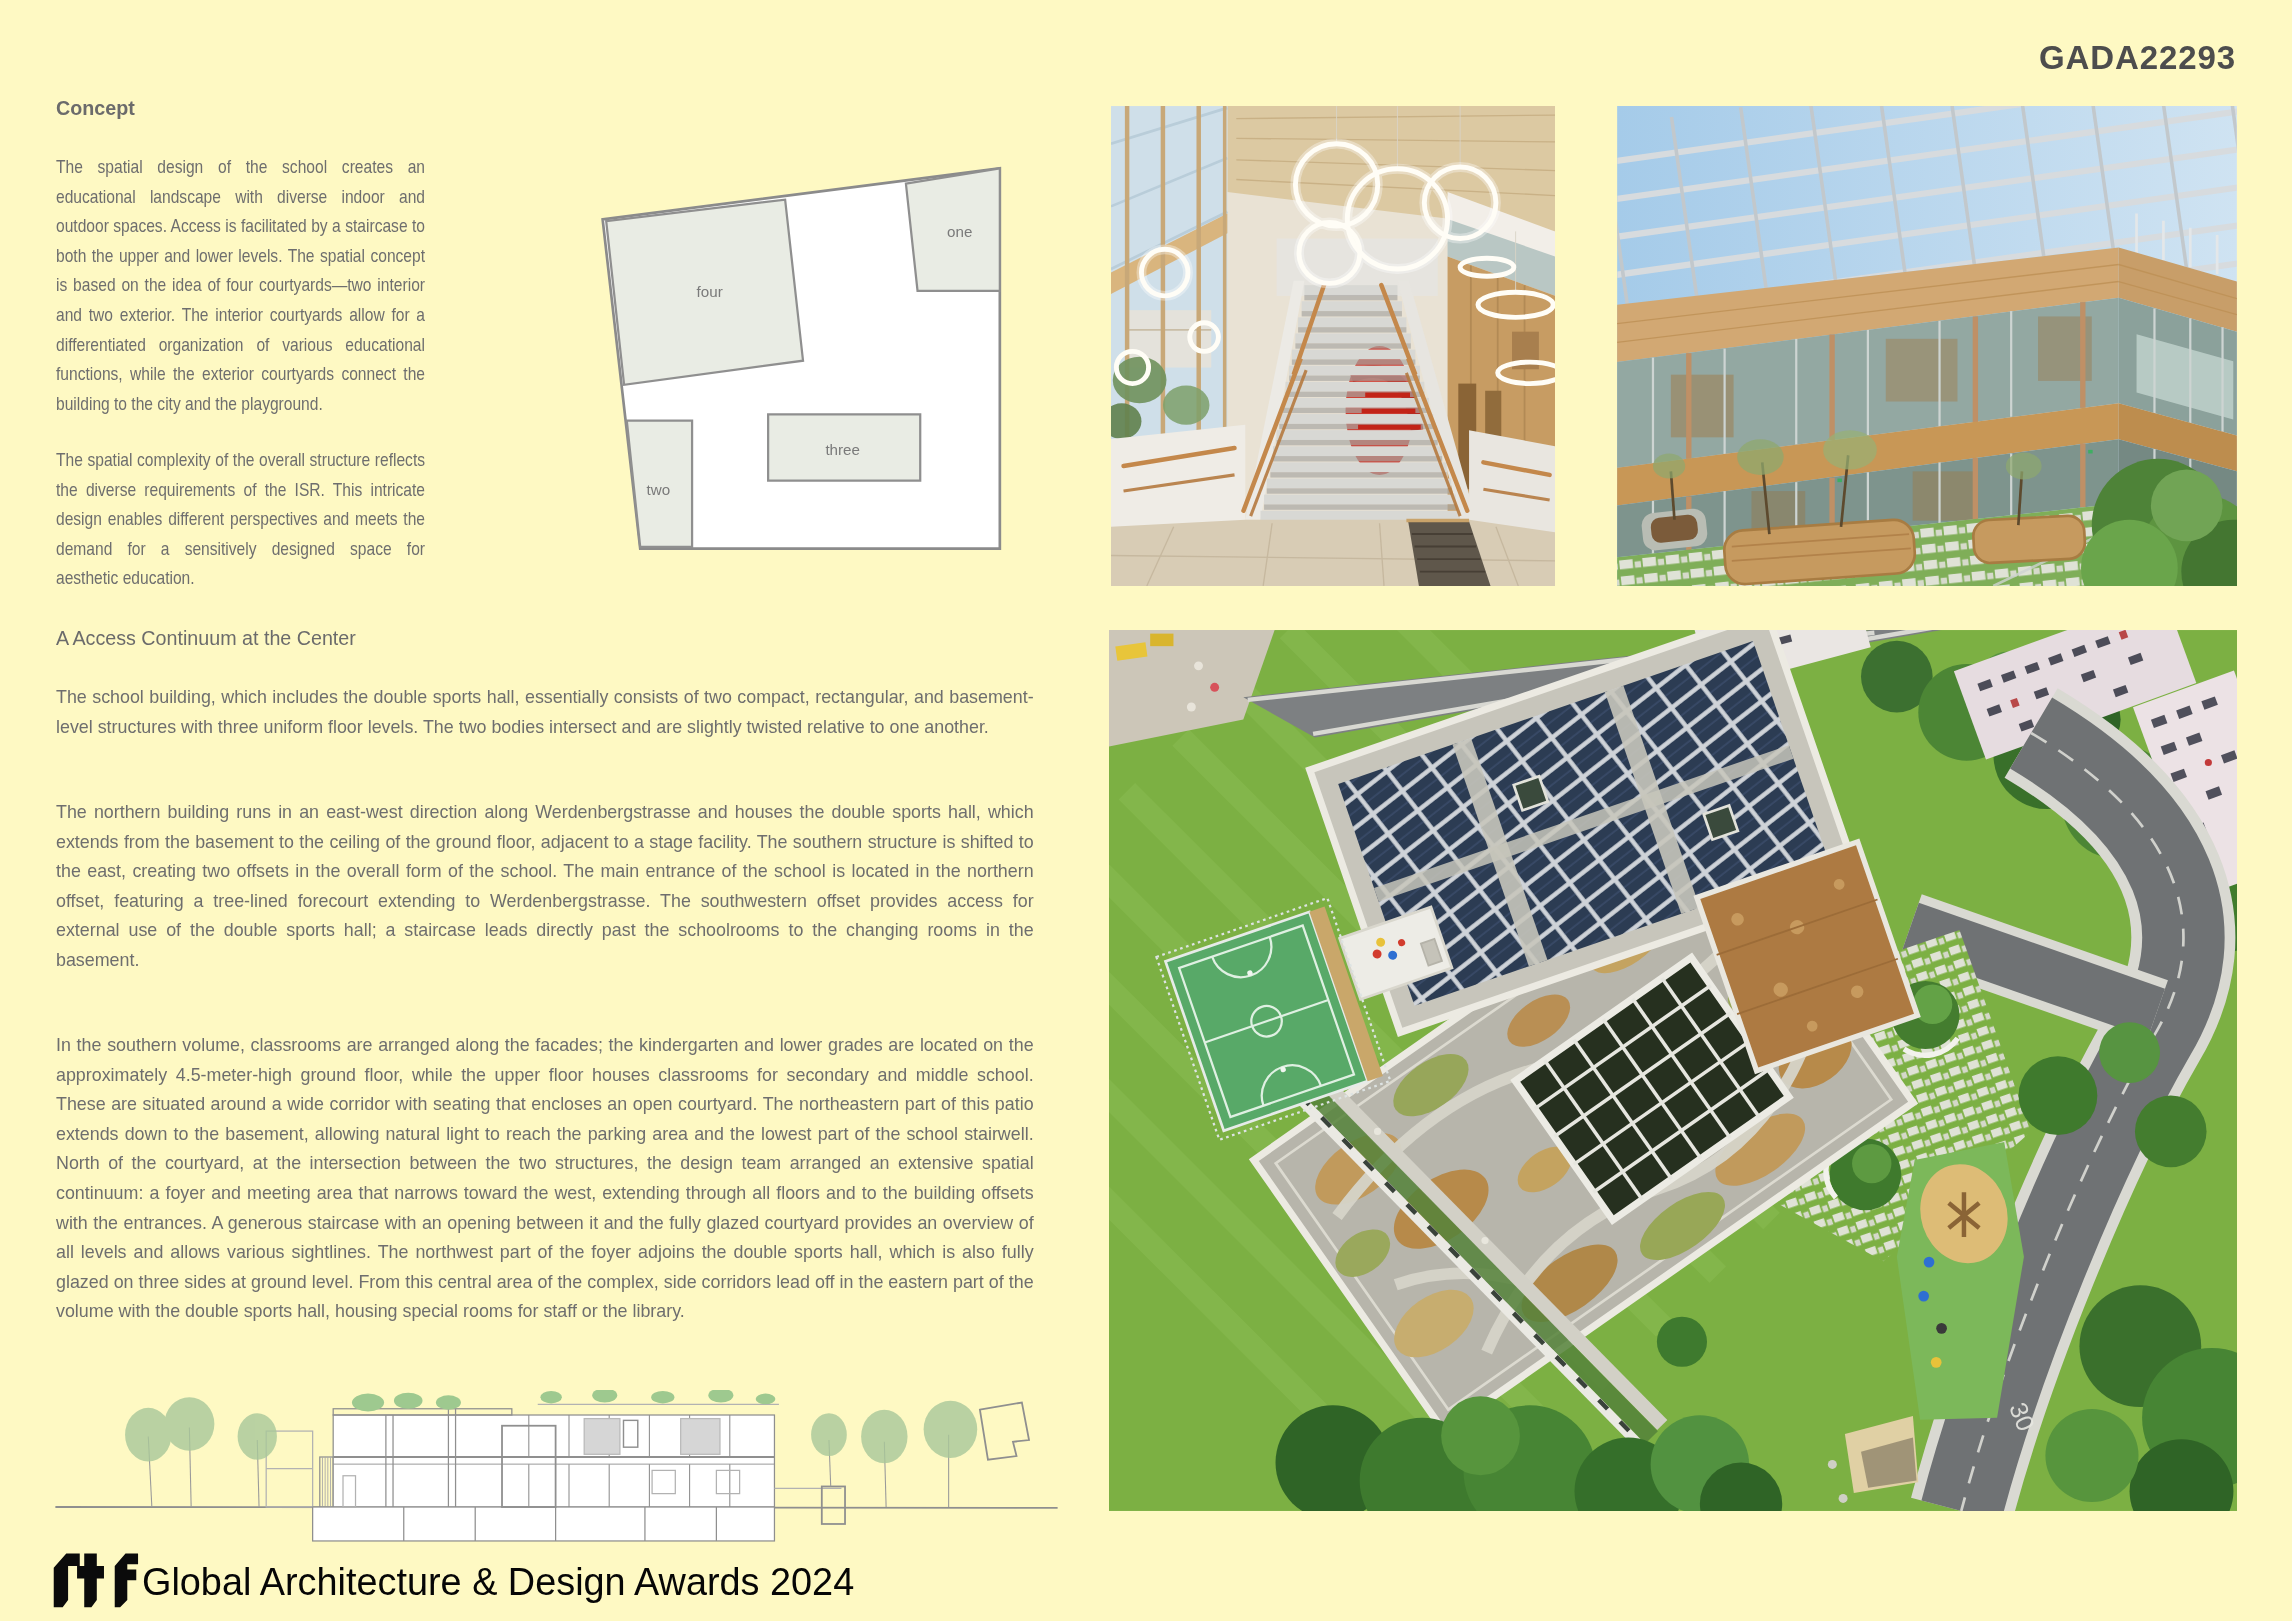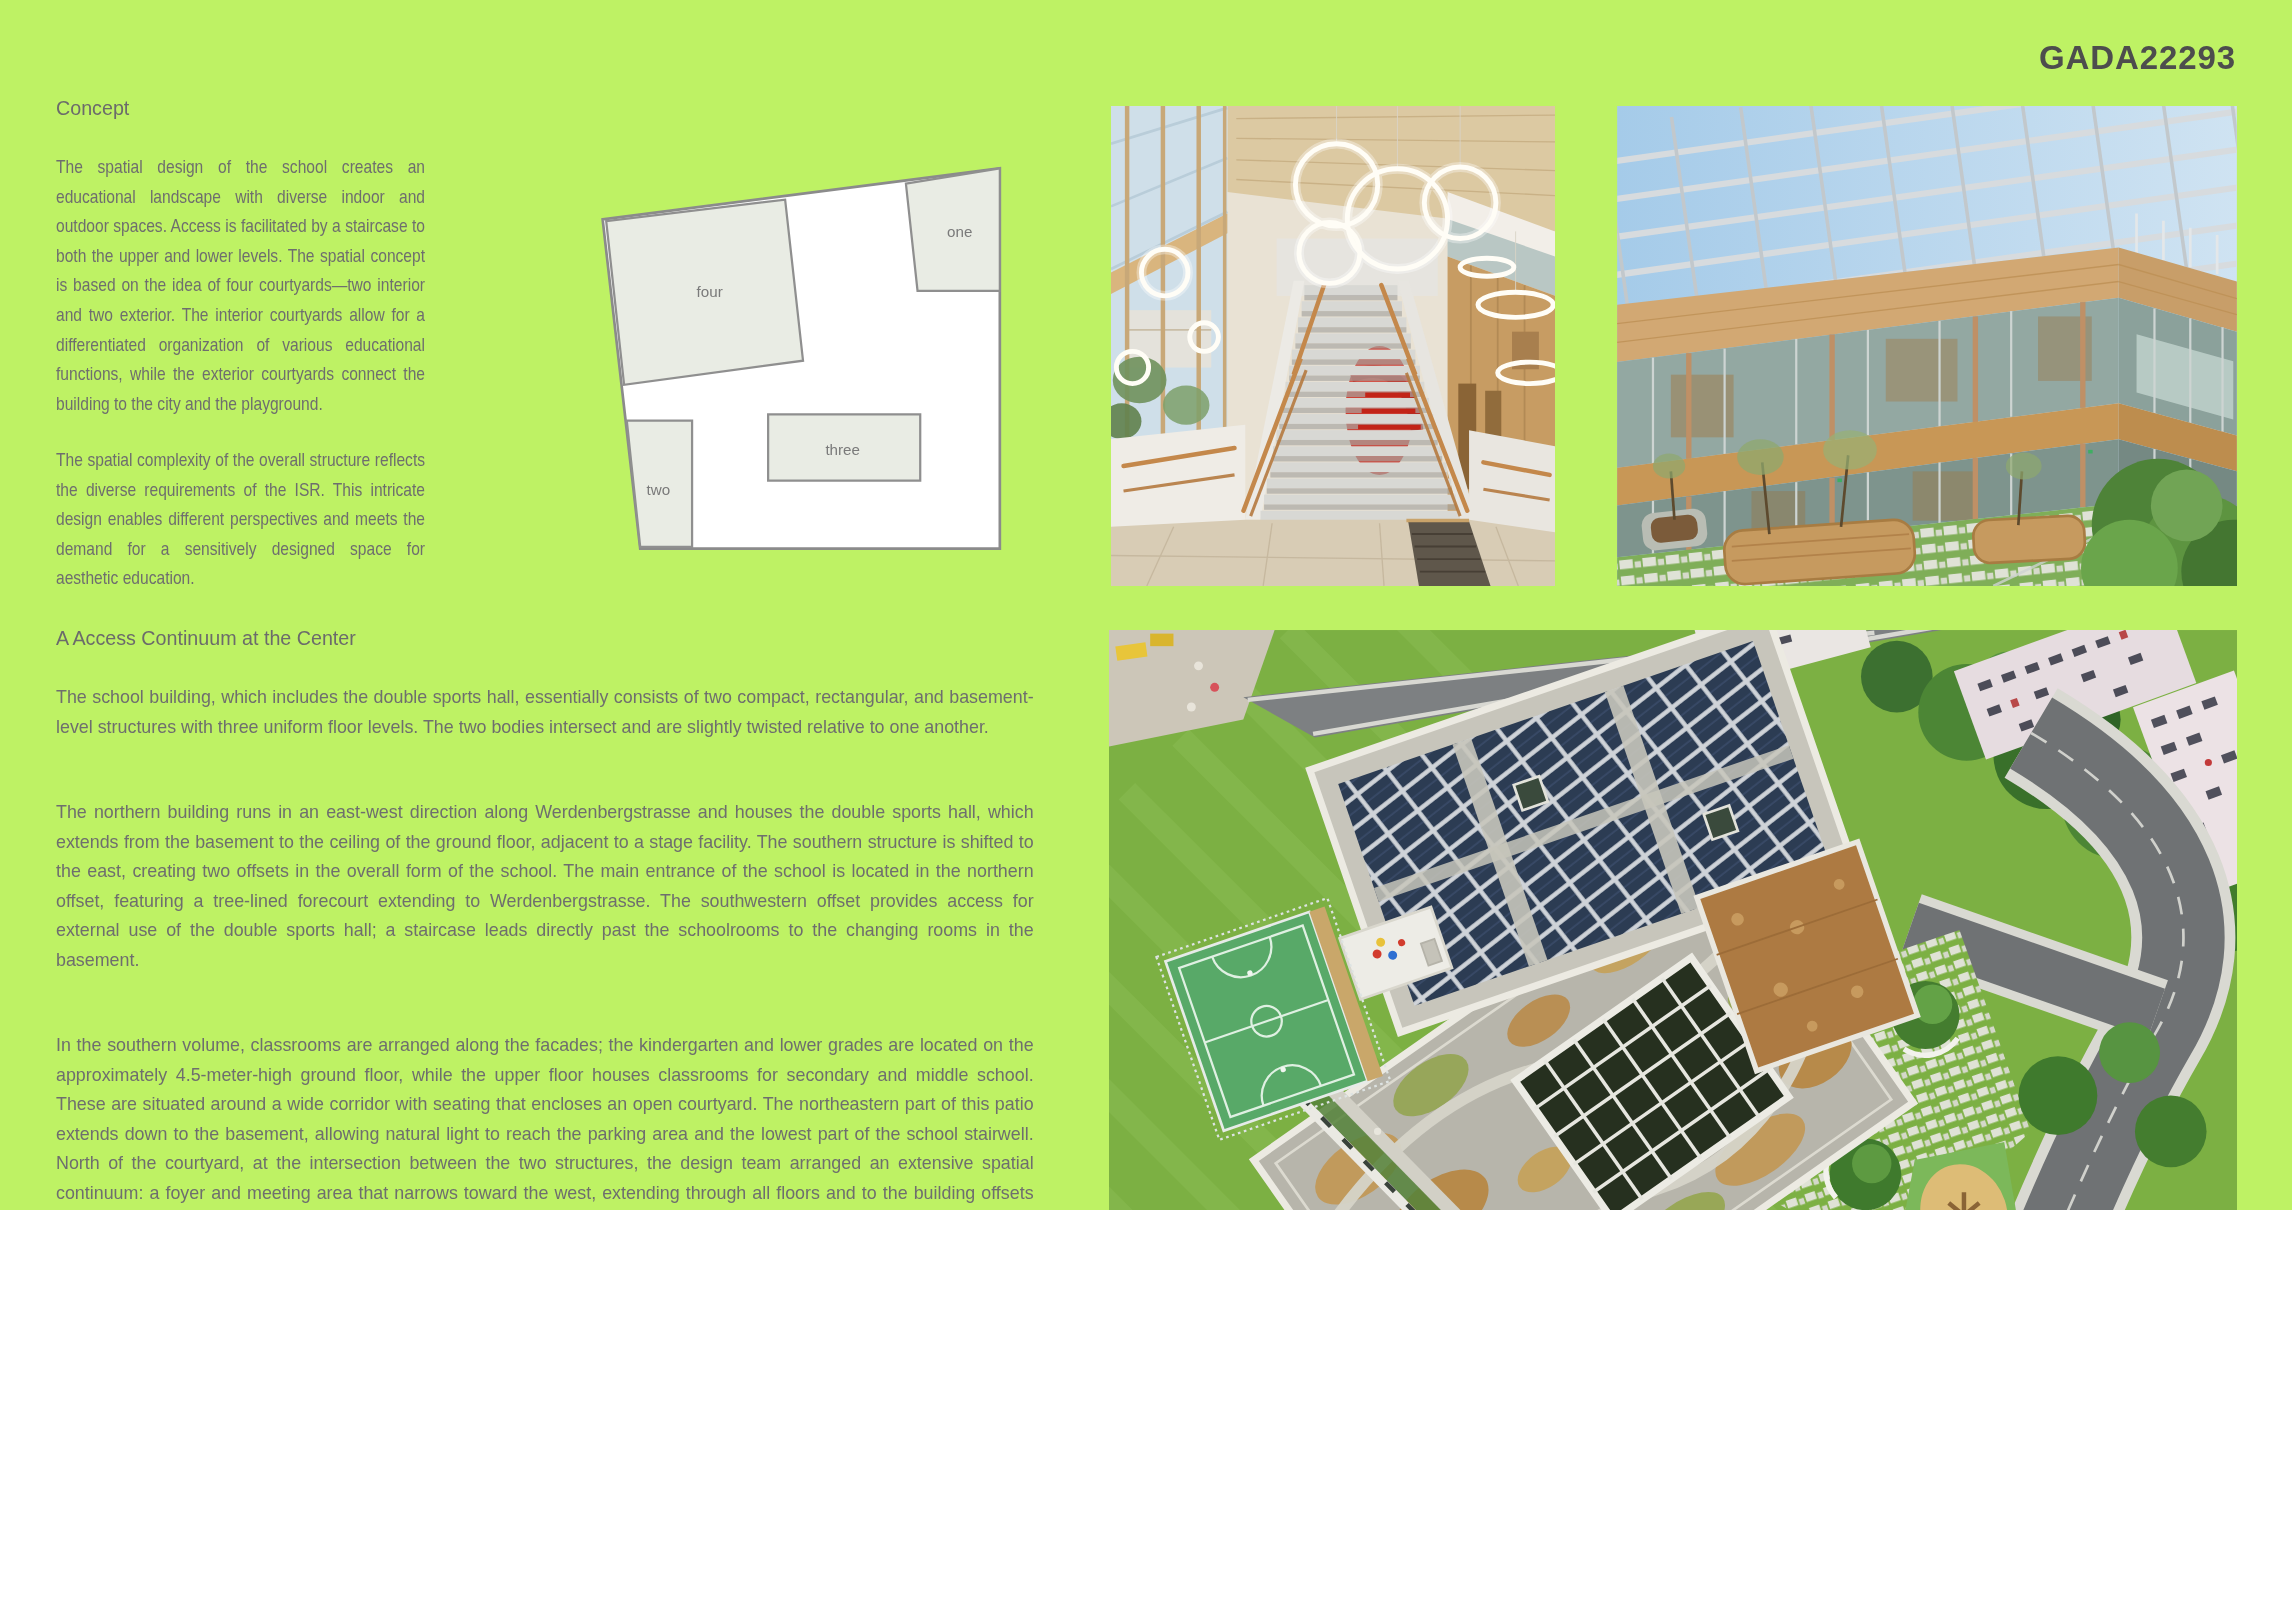--- a/index.html
+++ b/index.html
@@ -1,16 +1,16 @@
 <!DOCTYPE html>
 <html style="font-size:14.3px"><head>
 <meta charset="utf-8">
 <style>
   html,body{margin:0;padding:0;background:#ffffff;}
-  #board{position:relative;width:2293px;height:1210px;background:#bef264;overflow:hidden;
+  #board{position:relative;width:2293px;height:1621px;background:#fef9c3;overflow:hidden;
          font-family:"Liberation Sans",sans-serif;}
   .abs{position:absolute;}
   
   #code{top:39px;right:57px;font-size:33px;font-weight:bold;color:#4d4d4d;letter-spacing:0.9px;}
   
   .bodytext{color:#6e6e6e;font-size:19px;line-height:29.6px;text-align:justify;}
   .narrow{width:450px;transform:scaleX(0.82);transform-origin:0 0;}
   .wide{width:1040px;transform:scaleX(0.94);transform-origin:0 0;}
   .h-gray{color:#6b6b6b;font-size:19.7px;line-height:23px;font-weight:normal;}
   
@@ -18,21 +18,21 @@
                transform:scaleX(0.97);transform-origin:0 0;white-space:nowrap;}
   svg{display:block;}
 </style>
 </head>
 <body>
 
 <div id="board">
 
   <div class="abs" id="code">GADA22293</div>
 
-  <div class="abs h-gray" style="left:56px;top:97px;">Concept</div>
+  <div class="abs h-gray" style="left:56px;top:97px;font-weight:bold;">Concept</div>
   <div class="abs bodytext narrow" style="left:56px;top:152px;">The spatial design of the school creates an educational landscape with diverse indoor and outdoor spaces. Access is facilitated by a staircase to both the upper and lower levels. The spatial concept is based on the idea of four courtyards—two interior and two exterior. The interior courtyards allow for a differentiated organization of various educational functions, while the exterior courtyards connect the building to the city and the playground.</div>
   <div class="abs bodytext narrow" style="left:56px;top:445px;">The spatial complexity of the overall structure reflects the diverse requirements of the ISR. This intricate design enables different perspectives and meets the demand for a sensitively designed space for aesthetic education.</div>
   <div class="abs h-gray" style="left:56px;top:627px;">A Access Continuum at the Center</div>
   <div class="abs bodytext wide" style="left:56px;top:682px;">The school building, which includes the double sports hall, essentially consists of two compact, rectangular, and basement-level structures with three uniform floor levels. The two bodies intersect and are slightly twisted relative to one another.</div>
   <div class="abs bodytext wide" style="left:56px;top:797px;">The northern building runs in an east-west direction along Werdenbergstrasse and houses the double sports hall, which extends from the basement to the ceiling of the ground floor, adjacent to a stage facility. The southern structure is shifted to the east, creating two offsets in the overall form of the school. The main entrance of the school is located in the northern offset, featuring a tree-lined forecourt extending to Werdenbergstrasse. The southwestern offset provides access for external use of the double sports hall; a staircase leads directly past the schoolrooms to the changing rooms in the basement.</div>
   <div class="abs bodytext wide" style="left:56px;top:1030px;">In the southern volume, classrooms are arranged along the facades; the kindergarten and lower grades are located on the approximately 4.5-meter-high ground floor, while the upper floor houses classrooms for secondary and middle school. These are situated around a wide corridor with seating that encloses an open courtyard. The northeastern part of this patio extends down to the basement, allowing natural light to reach the parking area and the lowest part of the school stairwell. North of the courtyard, at the intersection between the two structures, the design team arranged an extensive spatial continuum: a foyer and meeting area that narrows toward the west, extending through all floors and to the building offsets with the entrances. A generous staircase with an opening between it and the fully glazed courtyard provides an overview of all levels and allows various sightlines. The northwest part of the foyer adjoins the double sports hall, which is also fully glazed on three sides at ground level. From this central area of the complex, side corridors lead off in the eastern part of the volume with the double sports hall, housing special rooms for staff or the library.</div>
 
   <svg class="abs" style="left:591px;top:161px;" width="416" height="394" viewBox="0 0 465 440">
     <polygon points="13,65 457,8 457,433 55,433" fill="#ffffff" stroke="#8b8b8b" stroke-width="3"></polygon>
     <polygon points="17,67 217,43 237,223 37,250" fill="#e9ece4" stroke="#8f8f8f" stroke-width="2.5"></polygon>

